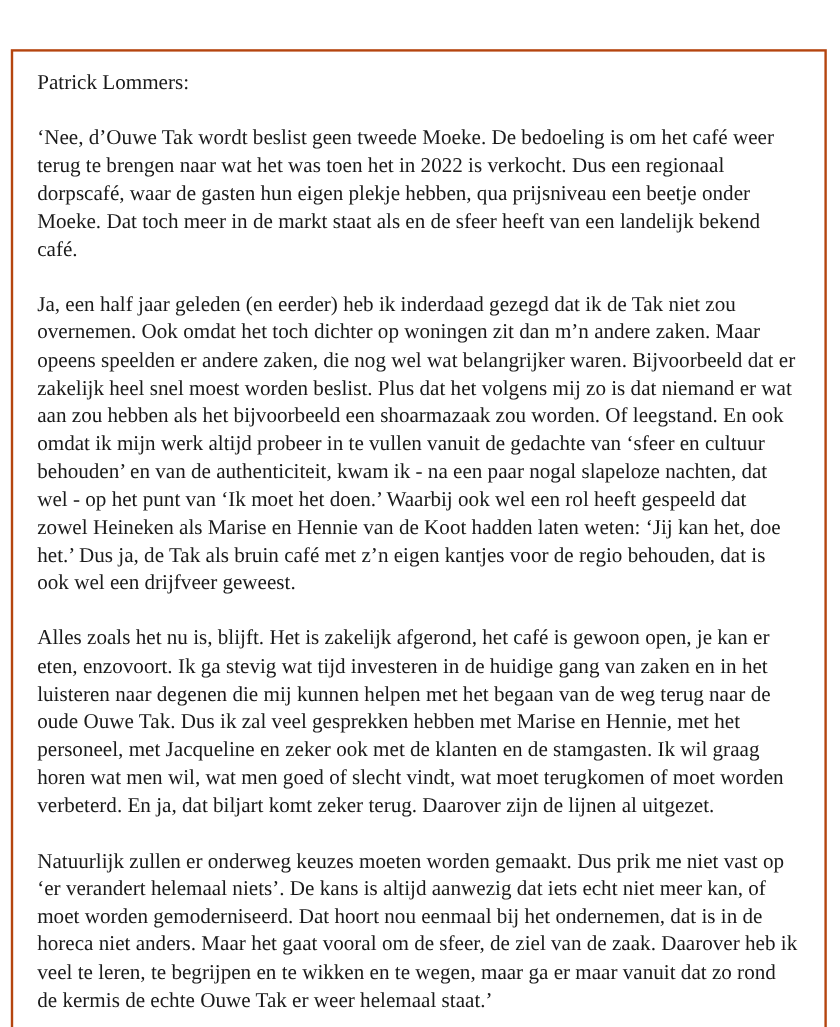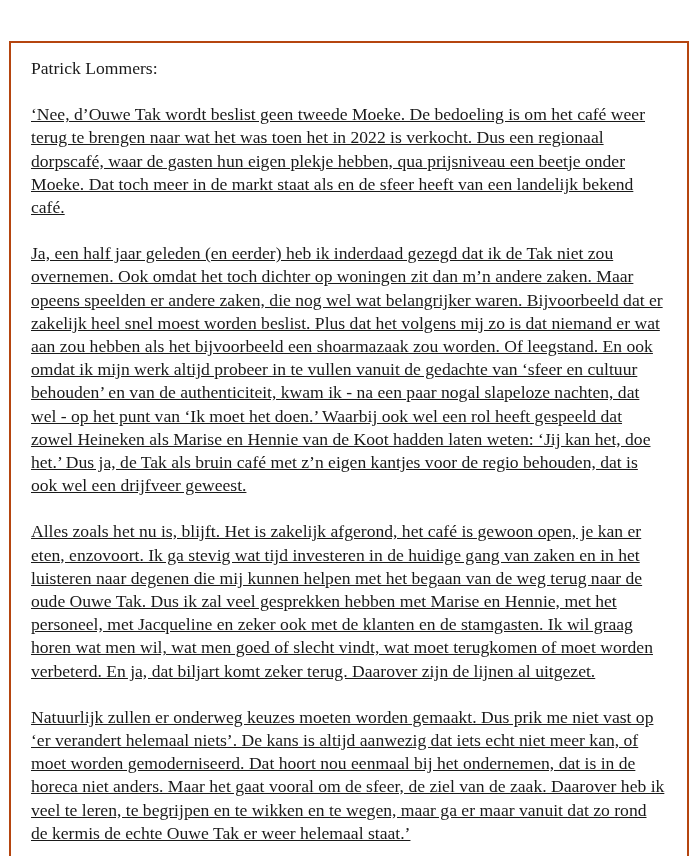--- a/index.html
+++ b/index.html
@@ -28,21 +28,20 @@
       font-family: "Liberation Serif", "DejaVu Serif", serif;
       font-size: 17.6px;
       line-height: 23.2px;
       color: #1a1a1a;
     }
     .speaker {
       margin: 0 0 23px 0;
     }
     .para {
       margin: 0 0 23px 0;
-      text-decoration: underline;
     }
   </style>
 </head>
 <body>
 
 <div class="quote-box" style="border-color: rgb(181, 69, 15);">
   <div class="quote-inner">
     <p class="speaker">Patrick Lommers:</p>
     <p class="para">‘Nee, d’Ouwe Tak wordt beslist geen tweede Moeke. De bedoeling is om het café weer terug te brengen naar wat het was toen het in 2022 is verkocht. Dus een regionaal dorpscafé, waar de gasten hun eigen plekje hebben, qua prijsniveau een beetje onder Moeke. Dat toch meer in de markt staat als en de sfeer heeft van een landelijk bekend café.</p>
     <p class="para">Ja, een half jaar geleden (en eerder) heb ik inderdaad gezegd dat ik de Tak niet zou overnemen. Ook omdat het toch dichter op woningen zit dan m’n andere zaken. Maar opeens speelden er andere zaken, die nog wel wat belangrijker waren. Bijvoorbeeld dat er zakelijk heel snel moest worden beslist. Plus dat het volgens mij zo is dat niemand er wat aan zou hebben als het bijvoorbeeld een shoarmazaak zou worden. Of leegstand. En ook omdat ik mijn werk altijd probeer in te vullen vanuit de gedachte van ‘sfeer en cultuur behouden’ en van de authenticiteit, kwam ik - na een paar nogal slapeloze nachten, dat wel - op het punt van ‘Ik moet het doen.’ Waarbij ook wel een rol heeft gespeeld dat zowel Heineken als Marise en Hennie van de Koot hadden laten weten: ‘Jij kan het, doe het.’ Dus ja, de Tak als bruin café met z’n eigen kantjes voor de regio behouden, dat is ook wel een drijfveer geweest.</p>

